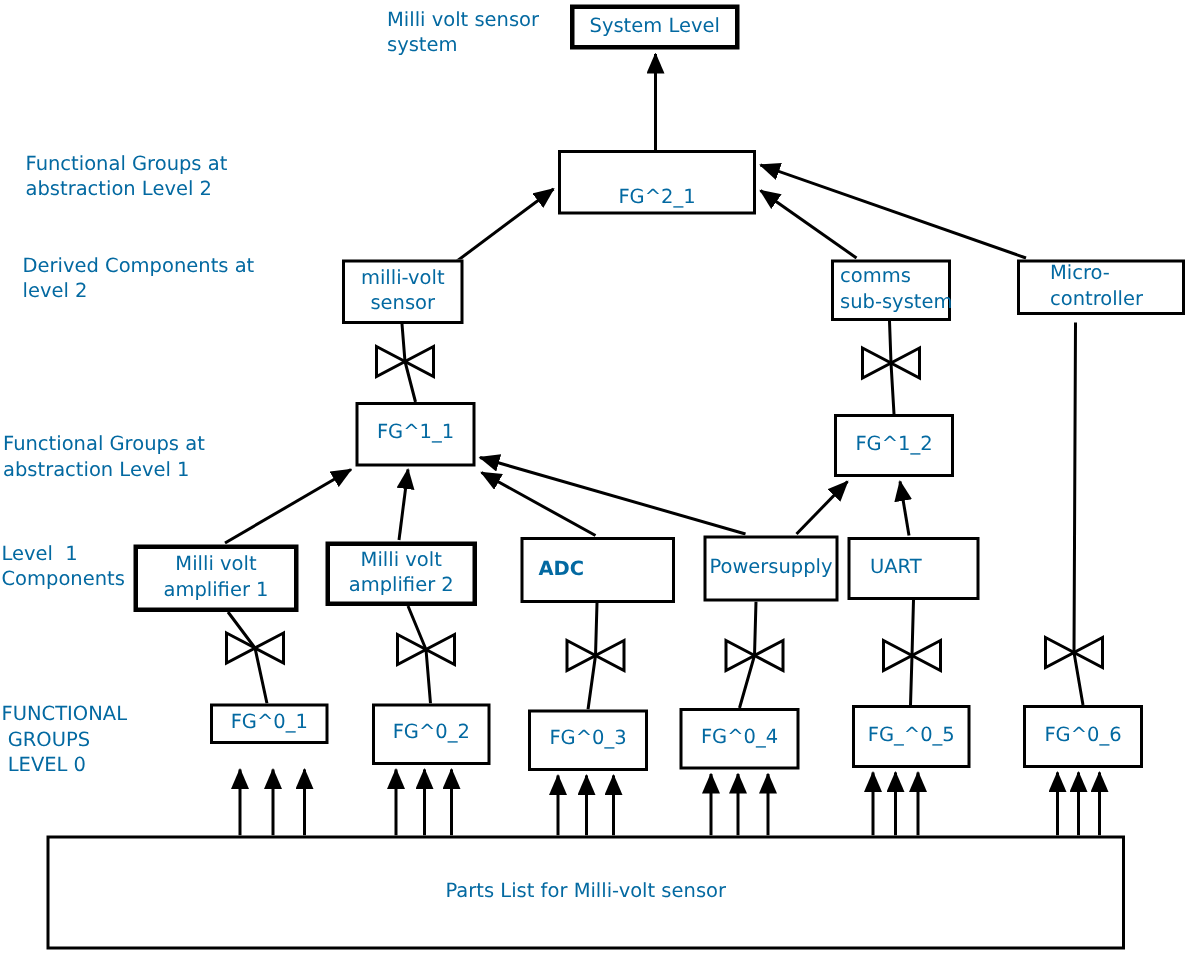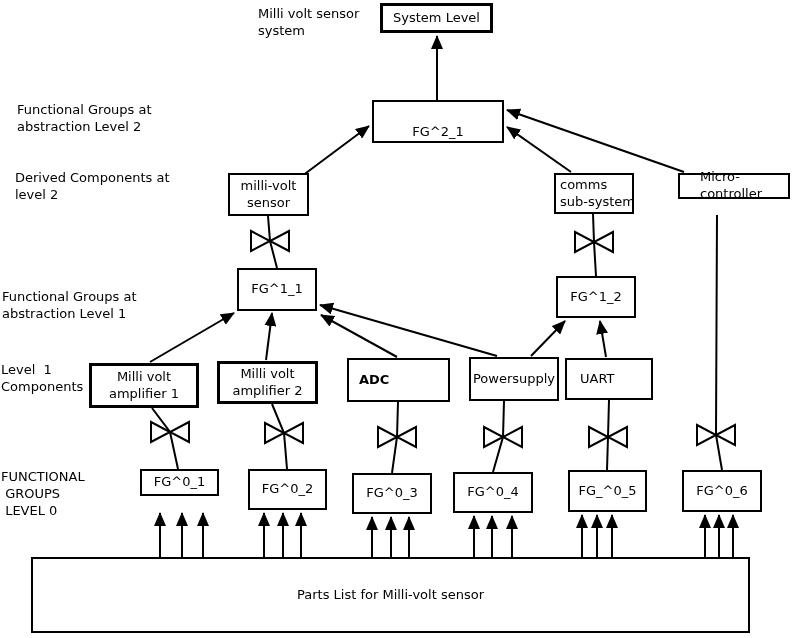--- a/index.html
+++ b/index.html
@@ -1,38 +1,38 @@
 <!DOCTYPE html>
 <html><head>
 <meta charset="utf-8">
 <style>
   html,body{margin:0;padding:0;background:#ffffff;}
   #stage{
     position:relative;width:793px;height:638px;background:#ffffff;
     font-family:"DejaVu Sans","Liberation Sans",sans-serif;
-    color:#000000;overflow:hidden;
+    color:#0369a1;overflow:hidden;
   }
   #wires{position:absolute;left:0;top:0;width:793px;height:638px;}
   .box{
     position:absolute;box-sizing:border-box;border:2px solid #000;
     background:#fff;display:flex;align-items:center;justify-content:center;
     font-size:13px;line-height:1.3;
   }
   .box.thick{border-width:3px;}
   .box.left{justify-content:flex-start;}
   .txt{white-space:pre;}
   .slabel{
     position:absolute;font-size:13px;line-height:1.32;white-space:pre;
   }
   
   #b-system   {left:380px;top:3px;  width:113px;height:30px;}
   #b-fg21     {left:372px;top:100px;width:132px;height:43px;align-items:flex-end;}
   #b-sensor   {left:228px;top:173px;width:81px; height:43px;text-align:center;}
   #b-comms    {left:554px;top:173px;width:80px; height:41px;padding-left:4px;}
-  #b-micro    {left:678px;top:173px;width:112px;height:26px;padding-left:20px;}
+  #b-micro    {left:678px;top:173px;width:112px;height:37px;padding-left:20px;}
   #b-fg11     {left:237px;top:268px;width:80px; height:43px;}
   #b-fg12     {left:556px;top:276px;width:80px; height:42px;}
   #b-amp1     {left:89px; top:363px;width:110px;height:45px;text-align:center;}
   #b-amp2     {left:217px;top:361px;width:101px;height:43px;text-align:center;}
   #b-adc      {left:347px;top:358px;width:103px;height:44px;padding-left:10px;font-weight:bold;}
   #b-ps       {left:469px;top:357px;width:90px; height:44px;}
   #b-uart     {left:565px;top:358px;width:88px; height:42px;padding-left:13px;}
   #b-fg01     {left:140px;top:469px;width:79px; height:27px;}
   #b-fg02     {left:248px;top:469px;width:79px; height:41px;}
   #b-fg03     {left:352px;top:473px;width:80px; height:41px;}

